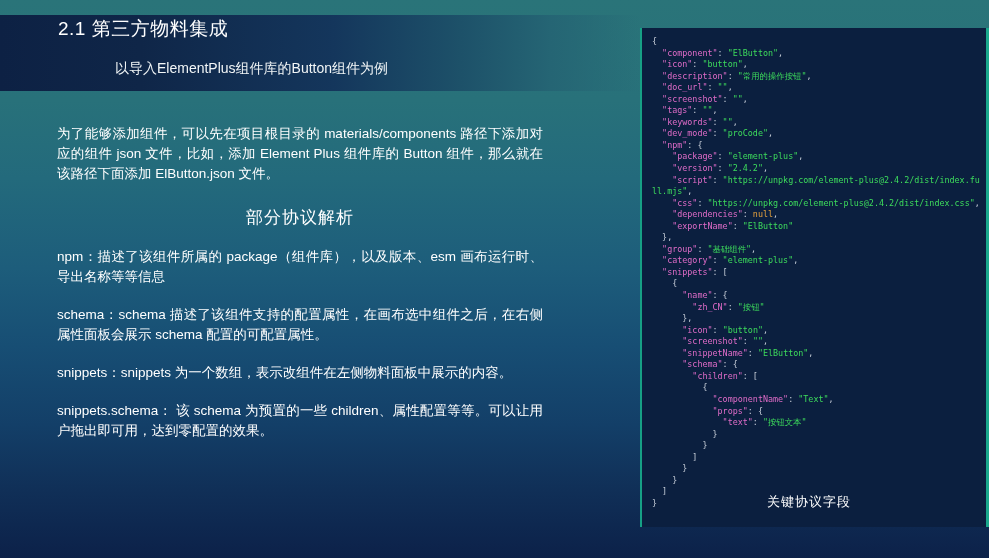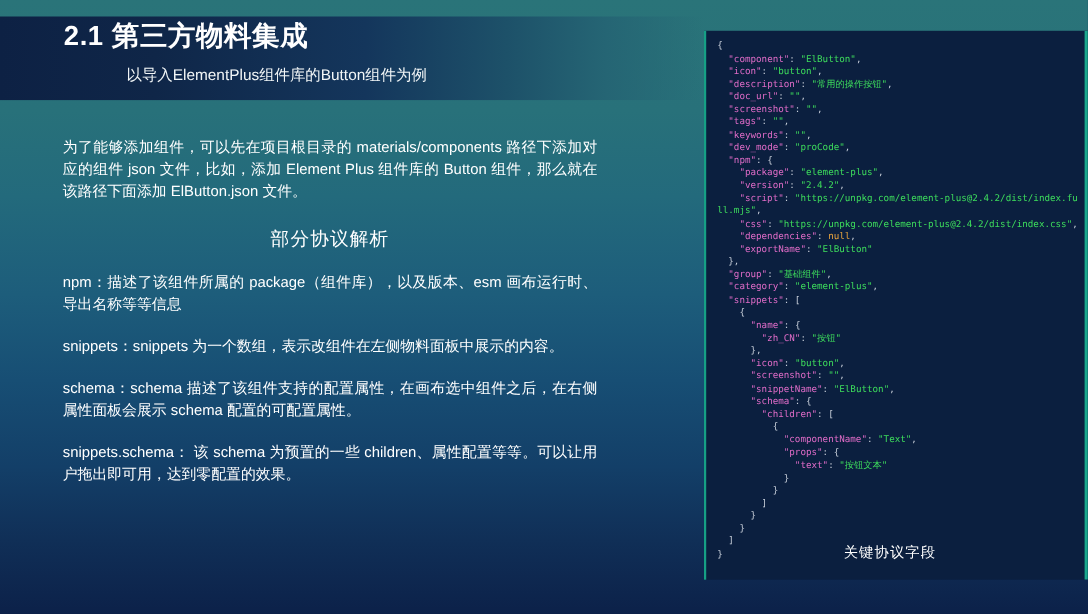--- a/index.html
+++ b/index.html
@@ -41,22 +41,22 @@
         #0f2648 22%,
         #14365c 52%,
         #1d5169 72%,
         #256574 86%,
         rgba(42,116,121,0) 100%);
   }
   .header-title {
     position: absolute;
     left: 58px;
     top: 16px;
-    font-size: 25px;
-    font-weight: bold;
+    font-size: 19px;
+    font-weight: normal;
     color: #ffffff;
     letter-spacing: 0.5px;
     white-space: nowrap;
     text-align: center;
   }
   .header-subtitle {
     position: absolute;
     left: 115px;
     top: 60px;
     font-size: 14px;
@@ -157,22 +157,22 @@
   <div class="header-title">2.1 第三方物料集成</div>
 
   <div class="header-subtitle">以导入ElementPlus组件库的Button组件为例</div>
 
   <div class="content">
     <p class="para tight">为了能够添加组件，可以先在项目根目录的 materials/components 路径下添加对应的组件 json 文件，比如，添加 Element Plus 组件库的 Button 组件，那么就在该路径下面添加 ElButton.json 文件。</p>
 
     <div class="section-heading">部分协议解析</div>
 
     <p class="para">npm：描述了该组件所属的 package（组件库），以及版本、esm 画布运行时、导出名称等等信息</p>
+    <p class="para">schema：schema 描述了该组件支持的配置属性，在画布选中组件之后，在右侧属性面板会展示 schema 配置的可配置属性。</p>
     <p class="para">snippets：snippets 为一个数组，表示改组件在左侧物料面板中展示的内容。</p>
-    <p class="para">schema：schema 描述了该组件支持的配置属性，在画布选中组件之后，在右侧属性面板会展示 schema 配置的可配置属性。</p>
     <p class="para">snippets.schema： 该 schema 为预置的一些 children、属性配置等等。可以让用户拖出即可用，达到零配置的效果。</p>
   </div>
 
   <div class="code-panel">
     <pre class="code" id="code-block"><span class="tok-punc">{</span>
 <span class="tok-punc">  </span><span class="tok-key">"component"</span><span class="tok-punc">: </span><span class="tok-str">"ElButton"</span><span class="tok-punc">,</span>
 <span class="tok-punc">  </span><span class="tok-key">"icon"</span><span class="tok-punc">: </span><span class="tok-str">"button"</span><span class="tok-punc">,</span>
 <span class="tok-punc">  </span><span class="tok-key">"description"</span><span class="tok-punc">: </span><span class="tok-str">"常用的操作按钮"</span><span class="tok-punc">,</span>
 <span class="tok-punc">  </span><span class="tok-key">"doc_url"</span><span class="tok-punc">: </span><span class="tok-str">""</span><span class="tok-punc">,</span>
 <span class="tok-punc">  </span><span class="tok-key">"screenshot"</span><span class="tok-punc">: </span><span class="tok-str">""</span><span class="tok-punc">,</span>

